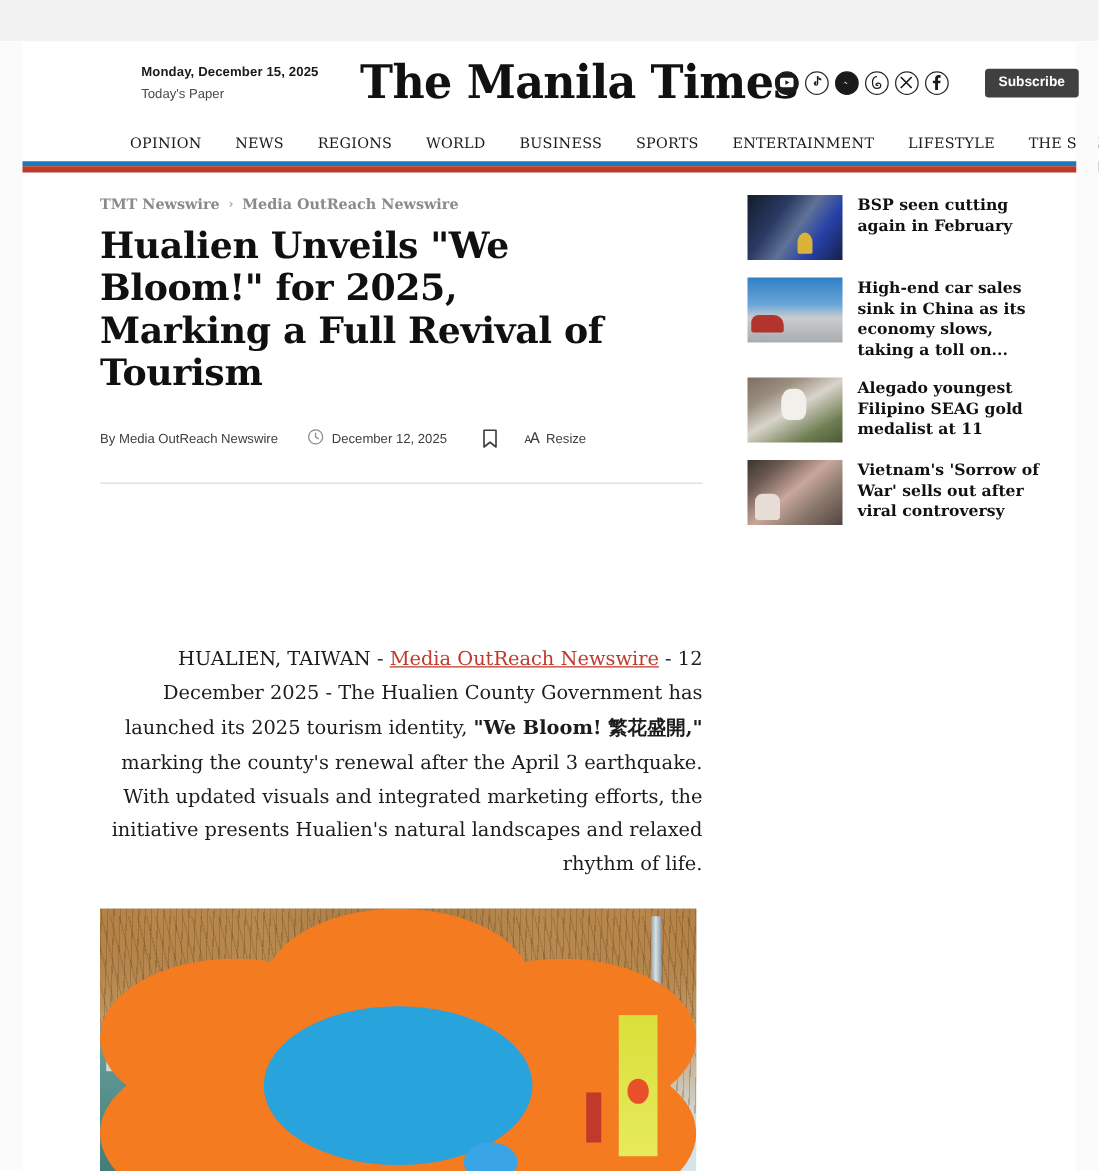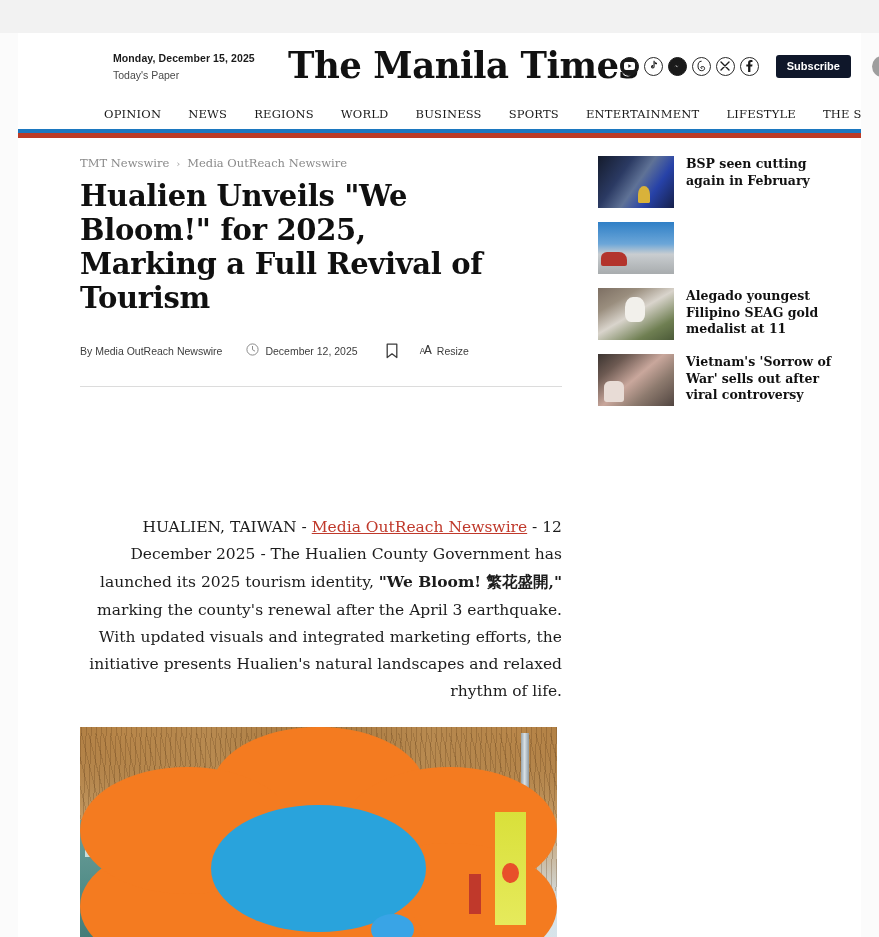--- a/index.html
+++ b/index.html
@@ -95,22 +95,22 @@
     border: 1px solid #2a2a2a;
     display: flex; align-items: center; justify-content: center;
     color: #1a1a1a;
     font-size: 10px;
     position: relative;
   }
   .soc.solid { background: #1a1a1a; color: #fff; border-color: #1a1a1a; }
   .soc svg { display: block; }
 
   .subscribe-btn {
-    margin-left: 12px;
-    background: #0f172a;
+    margin-left: 24px;
+    background: #404040;
     color: #fff;
     border: none;
     border-radius: 3px;
     font-size: 11px;
     font-weight: bold;
     padding: 6px 11px;
     cursor: pointer;
     font-family: "Liberation Sans", sans-serif;
     line-height: 1;
   }
@@ -167,20 +167,21 @@
   .col-side { width: 243px; flex: none; margin-left: 36px; padding-top: 18px; }
 
   .breadcrumb {
     margin-top: 18px;
     font-family: "DejaVu Serif", serif;
     font-size: 11.5px;
     color: #8a8a8a;
     display: flex;
     align-items: center;
     gap: 7px;
+    font-weight: bold;
   }
   .breadcrumb a { color: #8a8a8a; text-decoration: none; cursor: pointer; }
   .crumb-sep { font-size: 10px; color: #a6a6a6; }
 
   .headline {
     font-family: "DejaVu Serif", serif;
     font-size: 29px;
     font-weight: bold;
     line-height: 1.17;
     color: #101010;
@@ -532,20 +533,21 @@
 
 
       <div class="pick">
         <div class="thumb t1"></div>
         <div class="pick-title">BSP seen cutting again in February</div>
       </div>
 
 
       <div class="pick">
         <div class="thumb t3"></div>
+        <div class="pick-title">High-end car sales sink in China as its economy slows, taking a toll on...</div>
       </div>
 
       <div class="pick">
         <div class="thumb t4"></div>
         <div class="pick-title">Alegado youngest Filipino SEAG gold medalist at 11</div>
       </div>
 
       <div class="pick">
         <div class="thumb t5"></div>
         <div class="pick-title">Vietnam's 'Sorrow of War' sells out after viral controversy</div>

